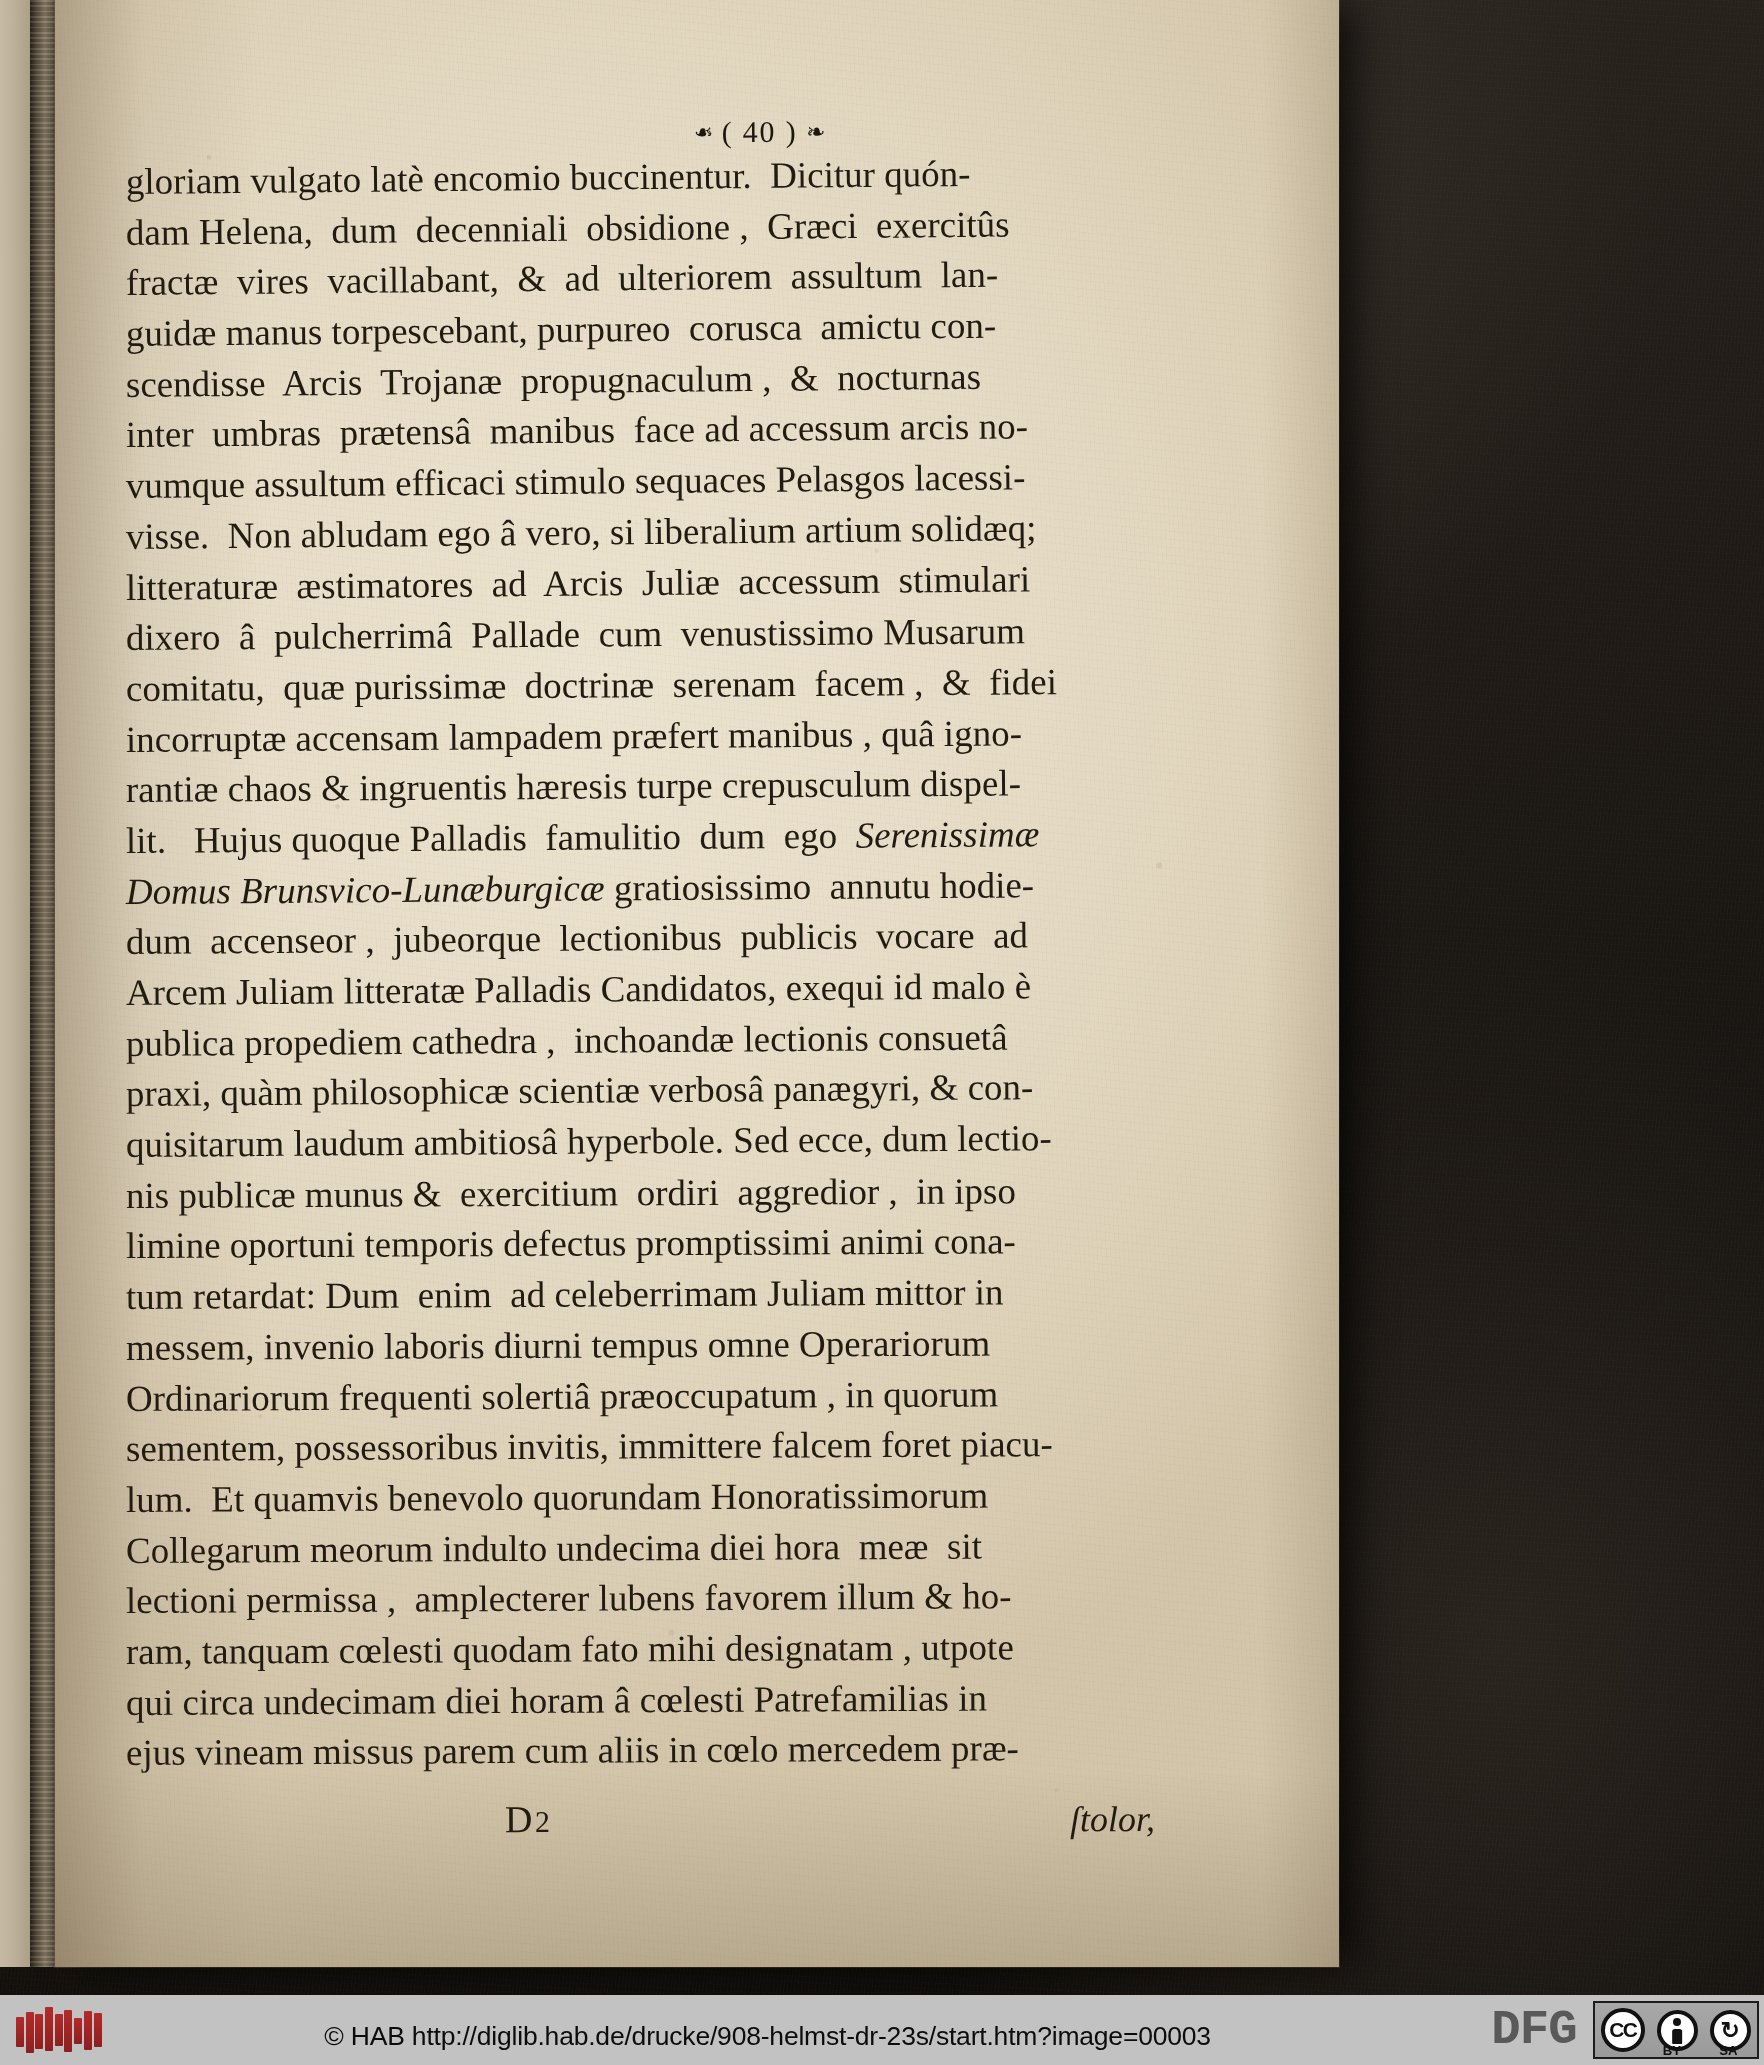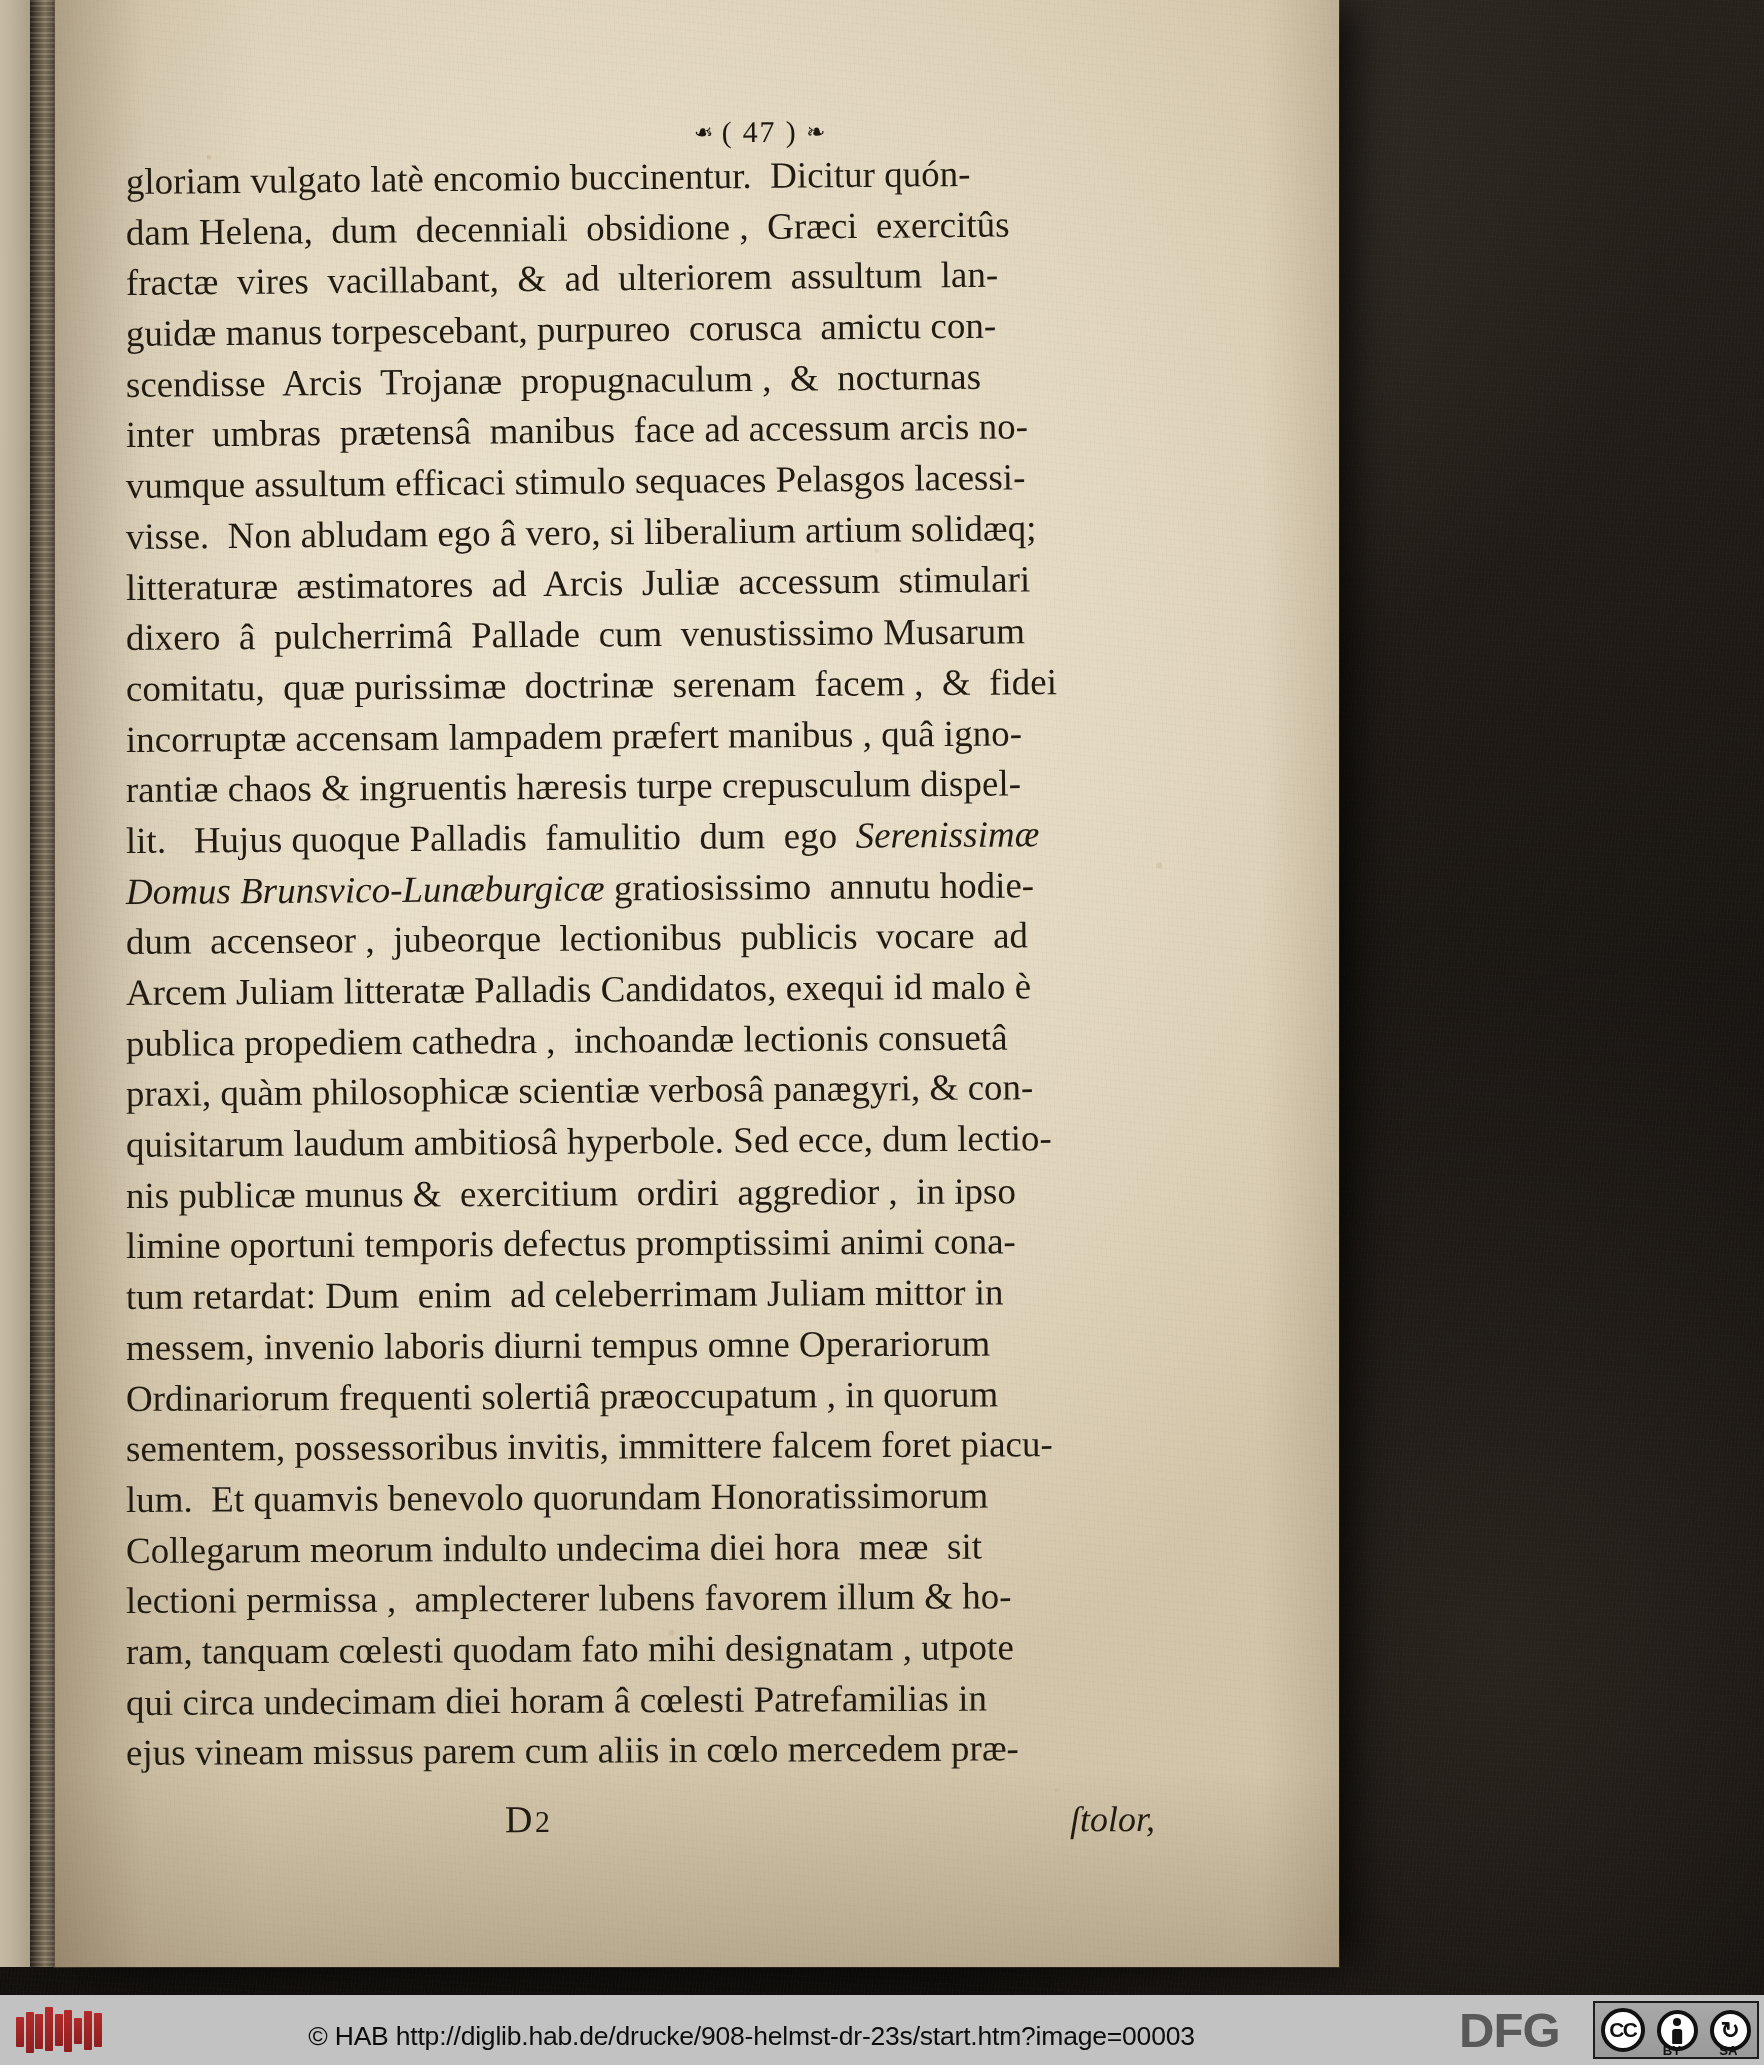--- a/index.html
+++ b/index.html
@@ -162,23 +162,23 @@
   #footer-url{
     flex:1 1 auto;text-align:center;
     font-family:"Liberation Sans",sans-serif;
     font-size:26.5px;color:#0c0c0c;letter-spacing:-0.2px;
     white-space:nowrap;
     padding-right:62px;
     margin-top:12px;
   }
   #dfg-logo{
     flex:0 0 auto;
-    font-family:Liberation Sans, sans-serif;
+    font-family:Liberation Mono, monospace;
     font-weight:bold;font-size:49px;color:#595959;
-    letter-spacing:-0.9px;padding-right:33px;line-height:1;
+    letter-spacing:-0.9px;padding-right:16px;line-height:1;
   }
   #cc-badge{
     flex:0 0 auto;margin-right:5.3px;
     width:166px;height:58px;
     background:linear-gradient(180deg,#a8a8a8 0%,#9a9a9a 100%);
     border:2.6px solid #1c1c1c;
     display:flex;align-items:center;justify-content:space-around;
     position:relative;box-sizing:border-box;
   }
   .cc-circ{
@@ -216,21 +216,21 @@
   <div class="ghost">&nbsp;</div>
 </div>
 
 <div id="gutter"></div>
 
 <div id="leaf">
 
   <div id="typeblock">
 
     <div class="running-head">
-      <span class="orn left">❧</span><span class="pg">( 47 )</span><span class="orn">❧</span>
+      <span class="orn left">❧</span><span class="pg">( 40 )</span><span class="orn">❧</span>
     </div>
 
     <div id="lines-host">
         <div class="body-line" style="transform: rotate(-0.55deg); transform-origin: left center;">gloriam vulgato latè encomio buccinentur.  Dicitur quón-</div>
         <div class="body-line" style="transform: rotate(-0.55deg); transform-origin: left center;">dam Helena,  dum  decenniali  obsidione ,  Græci  exercitûs</div>
         <div class="body-line" style="transform: rotate(-0.55deg); transform-origin: left center;">fractæ  vires  vacillabant,  &amp;  ad  ulteriorem  assultum  lan-</div>
         <div class="body-line" style="transform: rotate(-0.55deg); transform-origin: left center;">guidæ manus torpescebant, purpureo  corusca  amictu con-</div>
         <div class="body-line" style="transform: rotate(-0.55deg); transform-origin: left center;">scendisse  Arcis  Trojanæ  propugnaculum ,  &amp;  nocturnas</div>
         <div class="body-line" style="transform: rotate(-0.55deg); transform-origin: left center;">inter  umbras  prætensâ  manibus  face ad accessum arcis no-</div>
         <div class="body-line" style="transform: rotate(-0.55deg); transform-origin: left center;">vumque assultum efficaci stimulo sequaces Pelasgos lacessi-</div>

